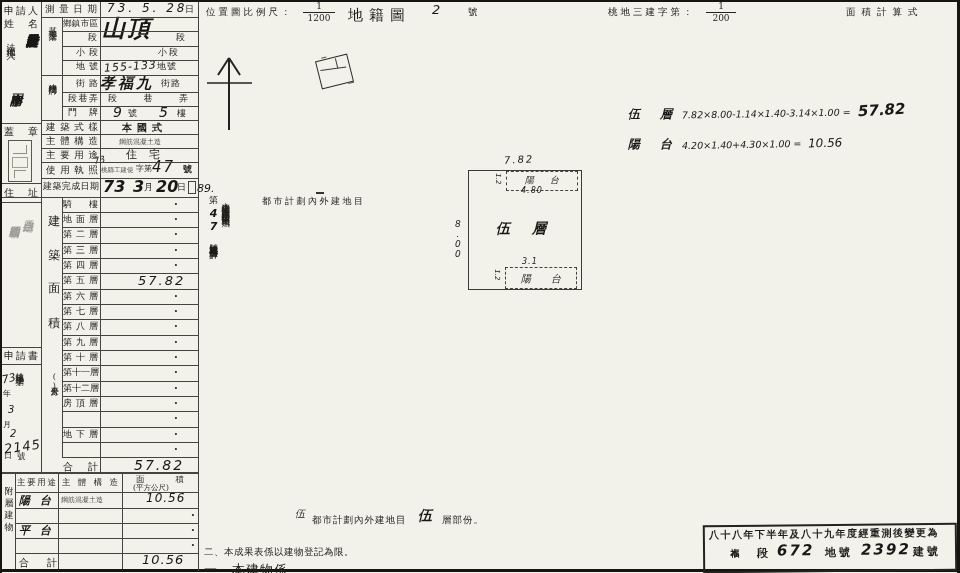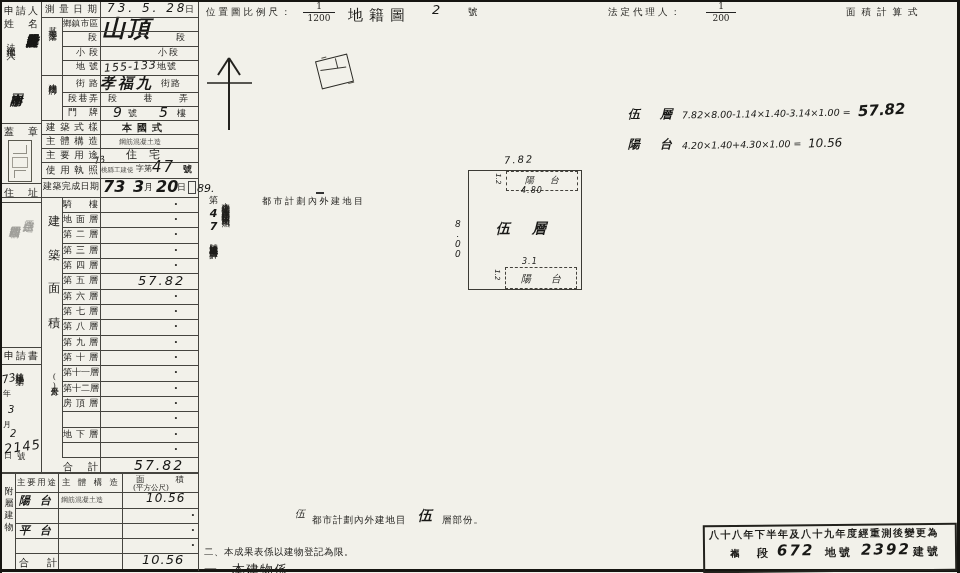--- a/index.html
+++ b/index.html
@@ -379,21 +379,21 @@
     </div>
   <div class="p h" style="left:522px;top:258px;font-size:8px;letter-spacing:1px;">3.1</div>
   <div class="p dash cellc" style="left:505px;top:267px;width:70px;height:20px;">
     <span class="h sp" style="width:40px;font-size:10px;">
         <span>陽</span>
         <span>台</span>
       </span>
   </div>
   <div class="p h" style="left:491px;top:271px;font-size:7px;transform:rotate(90deg);">1.2</div>
 
-  <div class="p" style="left:608px;top:7px;font-size:9.5px;letter-spacing:3px;">法定代理人：</div>
+  <div class="p" style="left:608px;top:7px;font-size:9.5px;letter-spacing:3px;">桃地三建字第：</div>
   <div class="frac" style="left:706px;top:2px;width:30px;">
     <div class="num">1</div>
     <div class="den">200</div>
   </div>
   <div class="p" style="left:846px;top:7px;font-size:9.5px;letter-spacing:6px;">面積計算式</div>
 
   <div class="p sp h" style="left:628px;top:108px;width:44px;font-size:12px;font-weight:600;">
       <span>伍</span>
       <span>層</span>
     </div>

